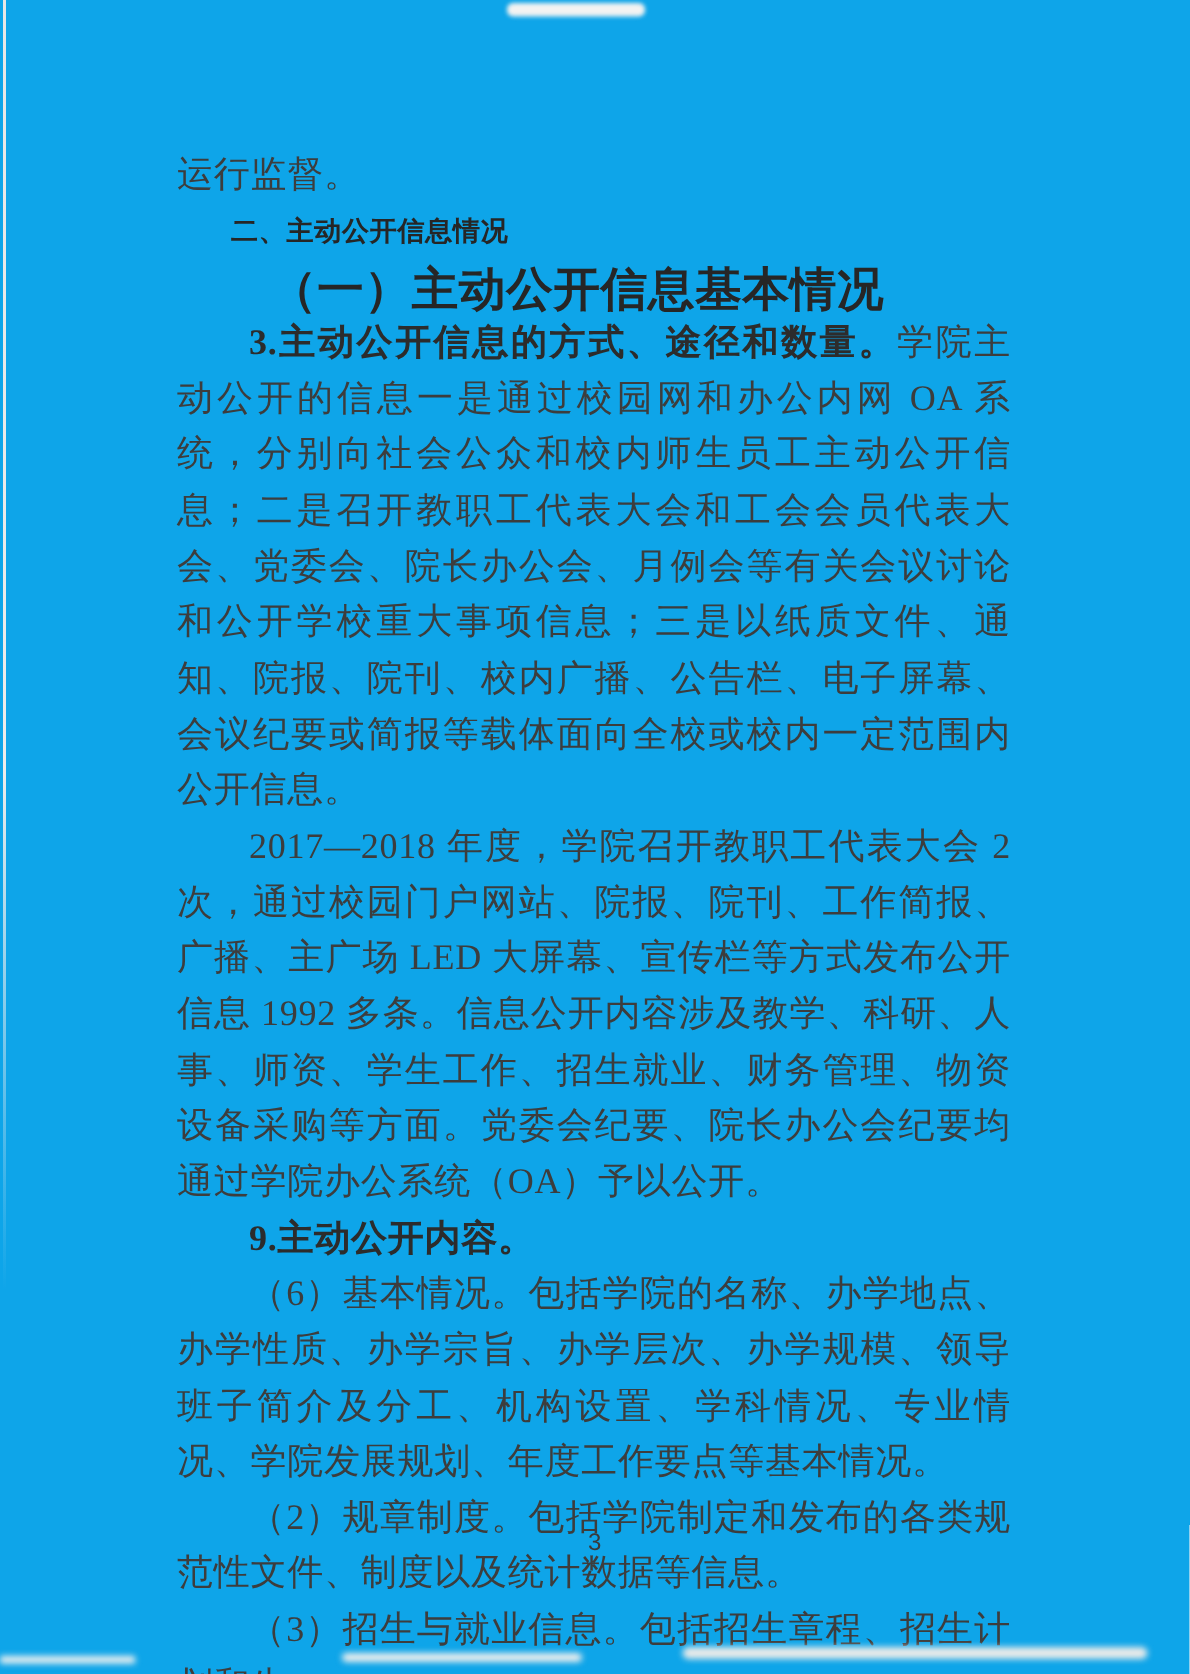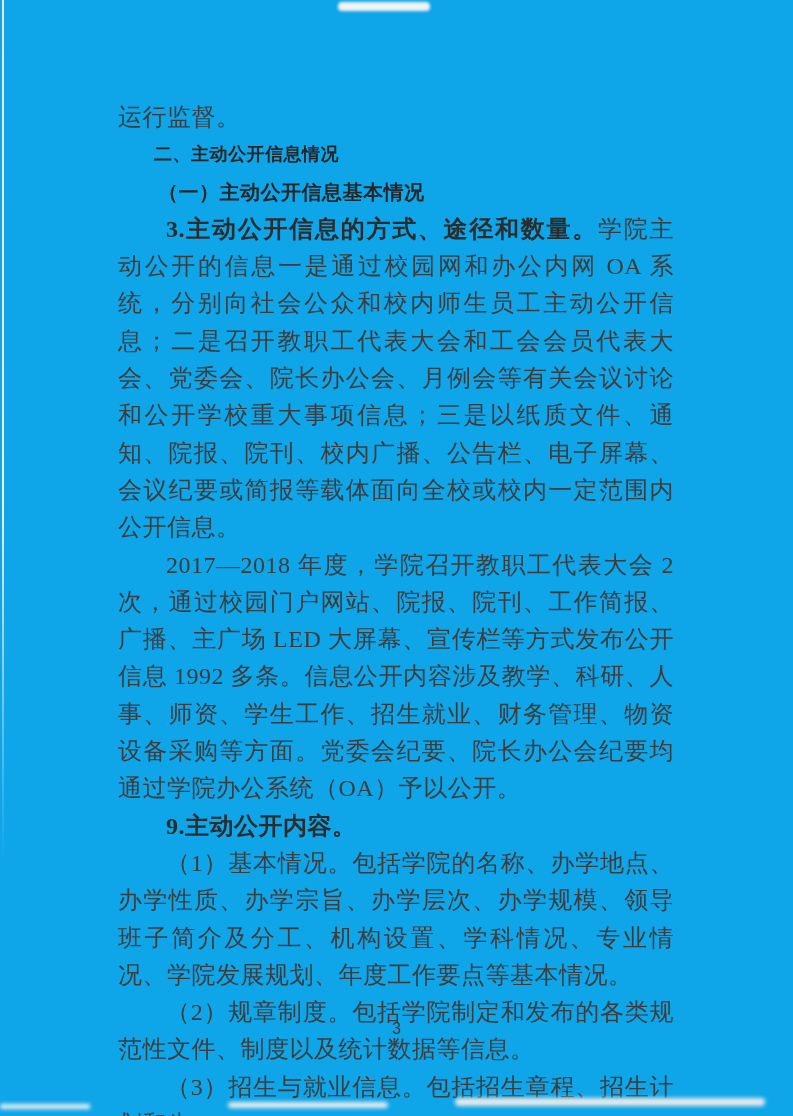--- a/index.html
+++ b/index.html
@@ -59,21 +59,21 @@
   .cont { text-indent: 0; }
 
   .h-section {
     font-family: "Liberation Sans", "DejaVu Sans", sans-serif;
     font-size: 18px;
     font-weight: 700;
     color: #262626;
     line-height: 37.3px;
   }
   .h-sub {
-    font-size: 20px;
+    font-size: 31px;
     font-weight: 700;
     color: #262626;
     line-height: 37.3px;
   }
   .lead {
     font-weight: 700;
     color: #2c2c2c;
   }
 
   .footer {
@@ -104,21 +104,21 @@
     <h2 class="h-section">二、主动公开信息情况</h2>
 
     <h3 class="h-sub">（一）主动公开信息基本情况</h3>
 
     <p class="para"><span class="lead">3.主动公开信息的方式、途径和数量。</span><span>学院主动公开的信息一是通过校园网和办公内网 OA 系统，分别向社会公众和校内师生员工主动公开信息；二是召开教职工代表大会和工会会员代表大会、党委会、院长办公会、月例会等有关会议讨论和公开学校重大事项信息；三是以纸质文件、通知、院报、院刊、校内广播、公告栏、电子屏幕、会议纪要或简报等载体面向全校或校内一定范围内公开信息。</span></p>
 
     <p class="para">2017—2018 年度，学院召开教职工代表大会 2 次，通过校园门户网站、院报、院刊、工作简报、广播、主广场 LED 大屏幕、宣传栏等方式发布公开信息 1992 多条。信息公开内容涉及教学、科研、人事、师资、学生工作、招生就业、财务管理、物资设备采购等方面。党委会纪要、院长办公会纪要均通过学院办公系统（OA）予以公开。</p>
 
     <p class="para"><span class="lead">9.主动公开内容。</span></p>
 
-    <p class="para">（1）基本情况。包括学院的名称、办学地点、办学性质、办学宗旨、办学层次、办学规模、领导班子简介及分工、机构设置、学科情况、专业情况、学院发展规划、年度工作要点等基本情况。</p>
+    <p class="para">（6）基本情况。包括学院的名称、办学地点、办学性质、办学宗旨、办学层次、办学规模、领导班子简介及分工、机构设置、学科情况、专业情况、学院发展规划、年度工作要点等基本情况。</p>
 
     <p class="para">（2）规章制度。包括学院制定和发布的各类规范性文件、制度以及统计数据等信息。</p>
 
     <p class="para">（3）招生与就业信息。包括招生章程、招生计划和生</p>
 
   </div>
 
   <div class="footer">
     <span class="pagenum">3</span>
   </div>

